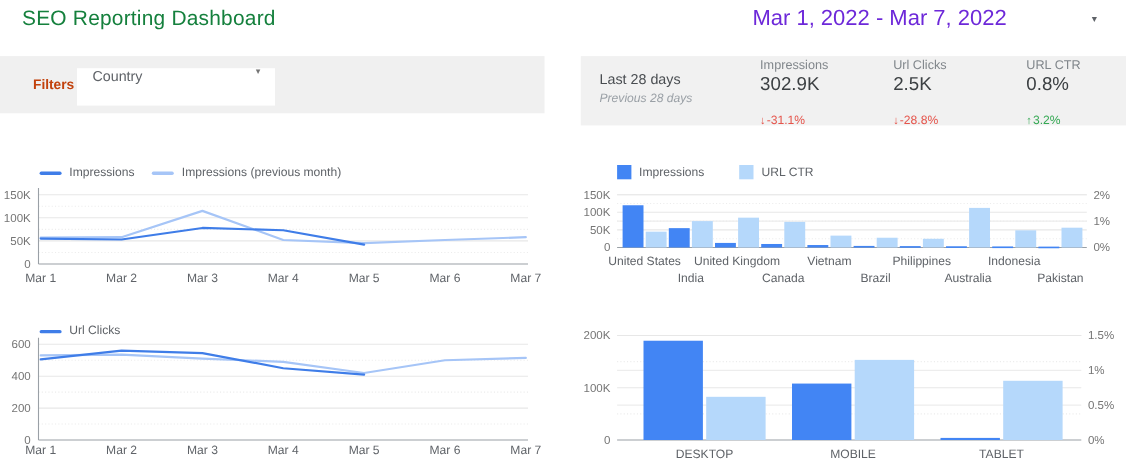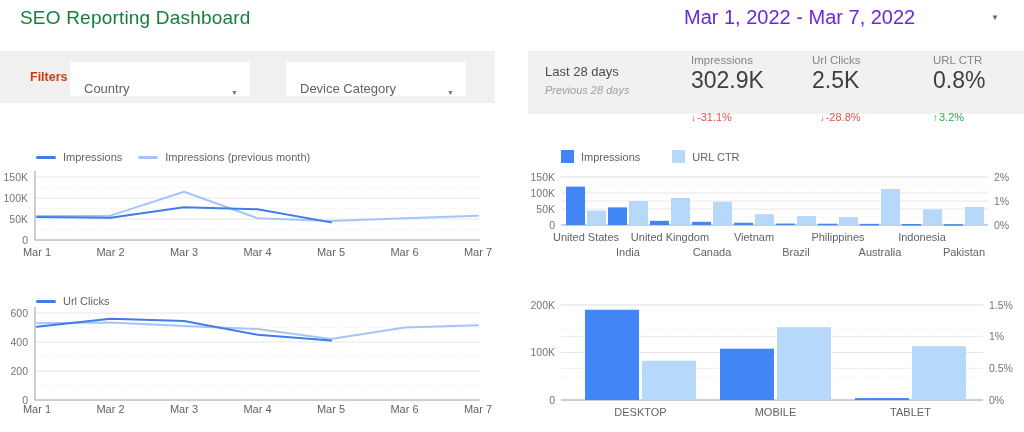--- a/index.html
+++ b/index.html
@@ -27,41 +27,41 @@
     position:absolute;left:0;top:51px;width:495px;height:52px;
     background:#f0f0f0;
   }
   .filters-label{
     position:absolute;left:30px;top:19px;
     font-size:12.5px;font-weight:bold;color:#c2410c;
   }
   .dropdown{
     position:absolute;top:11px;height:34px;width:180px;
     background:#ffffff;box-sizing:border-box;
-    display:flex;align-items:flex-end;justify-content:space-between;
+    display:flex;align-items:flex-start;justify-content:space-between;
     padding:0 12px 0 14px;cursor:pointer;
   }
   .dropdown .dd-label{font-size:13px;color:#5f6368;}
   .dropdown .caret{font-size:7px;color:#757575;}
   .dd-country{left:70px;}
   .dd-device{left:286px;}
   
   .score-panel{
     position:absolute;left:528px;top:51px;width:496px;height:63px;
     background:#f1f1f1;
   }
   .period{position:absolute;left:17px;top:13px;}
   .period-label{font-size:13px;color:#494d51;}
   .comparison-label{font-size:11px;font-style:italic;color:#9aa0a6;margin-top:5px;}
   .metric{position:absolute;top:3px;}
   .metric-impressions{left:163px;}
   .metric-url-clicks{left:284px;}
   .metric-url-ctr{left:405px;}
   .m-label{font-size:11.5px;color:#80868b;}
-  .m-value{font-size:23px;color:#3c4043;margin-top:1px;}
+  .m-value{font-size:17px;color:#3c4043;margin-top:1px;}
   .m-delta{font-size:11px;margin-top:17px;}
   .m-delta .m-arrow{font-size:10px;margin-right:1px;}
   
   .chart{position:absolute;}
   .chart svg{position:absolute;left:0;top:0;}
   .legend{
     position:absolute;display:flex;align-items:center;z-index:2;
     font-size:11px;color:#5f6368;white-space:nowrap;
   }
   .legend-item{display:flex;align-items:center;}
@@ -80,42 +80,38 @@
   <span>Mar 1, 2022 - Mar 7, 2022</span>
 </div>
 <span class="date-caret">▼</span>
 
 <div class="filter-bar">
   <span class="filters-label">Filters</span>
   <div class="dropdown dd-country">
     <span class="dd-label">Country</span>
     <span class="caret">▼</span>
   </div>
-  <div class="dropdown dd-device">
-    <span class="dd-label">Device Category</span>
-    <span class="caret">▼</span>
-  </div>
 </div>
 
 <div class="score-panel">
   <div class="period">
     <div class="period-label">Last 28 days</div>
     <div class="comparison-label">Previous 28 days</div>
   </div>
   <div class="metric metric-impressions">
     <div class="m-label">Impressions</div>
     <div class="m-value">302.9K</div>
     <div class="m-delta" style="color: rgb(229, 84, 75);">
       <span class="m-arrow">↓</span><span>-31.1%</span>
     </div>
   </div>
   <div class="metric metric-url-clicks">
     <div class="m-label">Url Clicks</div>
     <div class="m-value">2.5K</div>
-    <div class="m-delta" style="color: rgb(229, 84, 75); text-align: right;">
+    <div class="m-delta" style="color: rgb(229, 84, 75);">
       <span class="m-arrow">↓</span><span>-28.8%</span>
     </div>
   </div>
   <div class="metric metric-url-ctr">
     <div class="m-label">URL CTR</div>
     <div class="m-value">0.8%</div>
     <div class="m-delta" style="color: rgb(52, 168, 83);">
       <span class="m-arrow">↑</span><span>3.2%</span>
     </div>
   </div>

